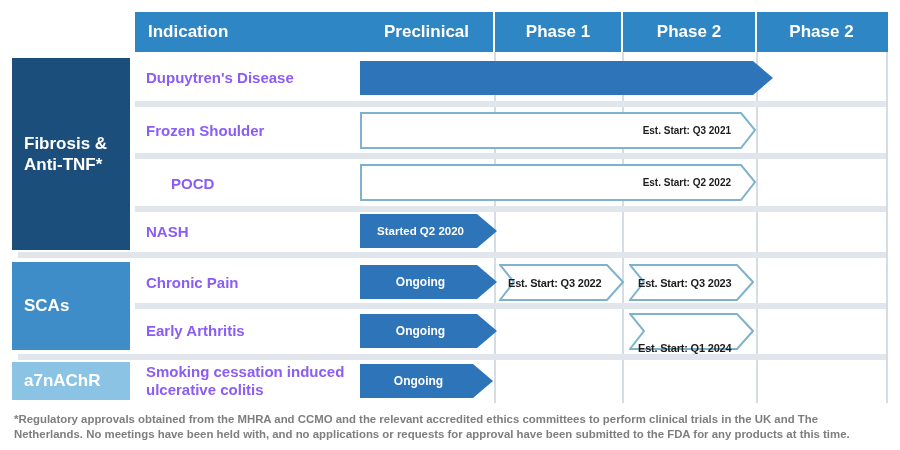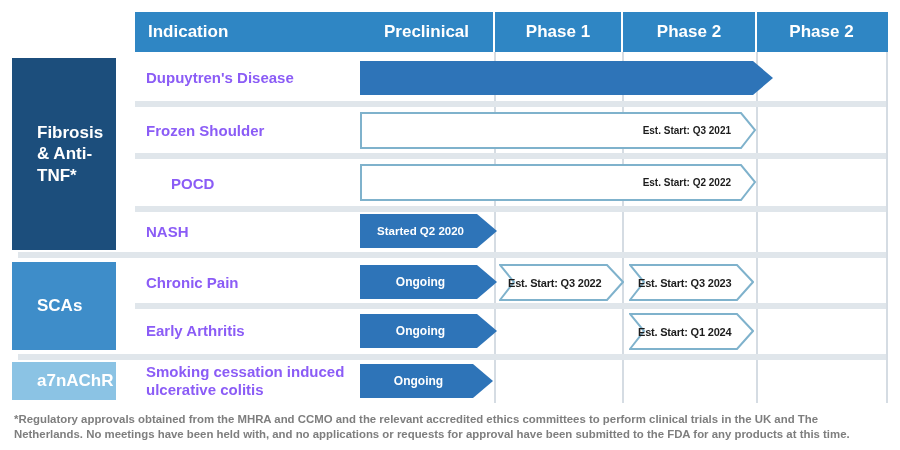--- a/index.html
+++ b/index.html
@@ -13,22 +13,22 @@
   .hcell.first{justify-content:flex-start;padding-left:13px;box-sizing:border-box;}
   .hdiv{width:2px;height:100%;background:#fff;}
 
   
   .vline{position:absolute;top:52px;height:351px;width:2px;}
 
   
   .sep{position:absolute;height:6px;}
 
   
-  .cat{position:absolute;left:12px;width:104px;color:#fff;font-weight:bold;font-size:17px;
-       display:flex;align-items:center;box-sizing:border-box;padding-left:25px;line-height:1.25;}
+  .cat{position:absolute;left:12px;width:118px;color:#fff;font-weight:bold;font-size:17px;
+       display:flex;align-items:center;box-sizing:border-box;padding-left:12px;line-height:1.25;}
 
   
   .ind{position:absolute;left:146px;width:210px;color:#8b5cf6;font-weight:bold;font-size:15px;
        line-height:1.2;display:flex;align-items:center;}
 
   
   .arrow{position:absolute;}
   .arrow svg{display:block;}
   .arrow .lbl{position:absolute;top:0;height:100%;display:flex;align-items:center;
               font-weight:bold;white-space:nowrap;}
@@ -129,21 +129,21 @@
   <div class="arrow" style="left:360px;top:314px;width:137px;height:34px;">
     <svg width="137" height="34">
       <polygon points="0,0 117,0 137,17 117,34 0,34" fill="#2E74B8"></polygon>
     </svg>
     <span class="lbl white" style="left:0;width:121px;justify-content:center;font-size:12px;">Ongoing</span>
   </div>
   <div class="arrow" style="left:629px;top:313px;width:125px;height:37px;">
     <svg width="125" height="37">
       <polygon points="1,1 108,1 124,18 108,36 1,36 15,18" fill="#ffffff" stroke="#7FB2CC" stroke-width="2"></polygon>
     </svg>
-    <span class="lbl chev" style="left:9px;">Est. Start: Q1 2024</span>
+    <span class="lbl chev" style="left:9px;margin-top:16px;">Est. Start: Q1 2024</span>
   </div>
 
   <div class="arrow" style="left:360px;top:364px;width:133px;height:34px;">
     <svg width="133" height="34">
       <polygon points="0,0 113,0 133,17 113,34 0,34" fill="#2E74B8"></polygon>
     </svg>
     <span class="lbl white" style="left:0;width:117px;justify-content:center;font-size:12px;">Ongoing</span>
   </div>
 
   <div class="footnote">*Regulatory approvals obtained from the MHRA and CCMO and the relevant accredited ethics committees to perform clinical trials in the UK and The Netherlands. No meetings have been held with, and no applications or requests for approval have been submitted to the FDA for any products at this time.</div>

